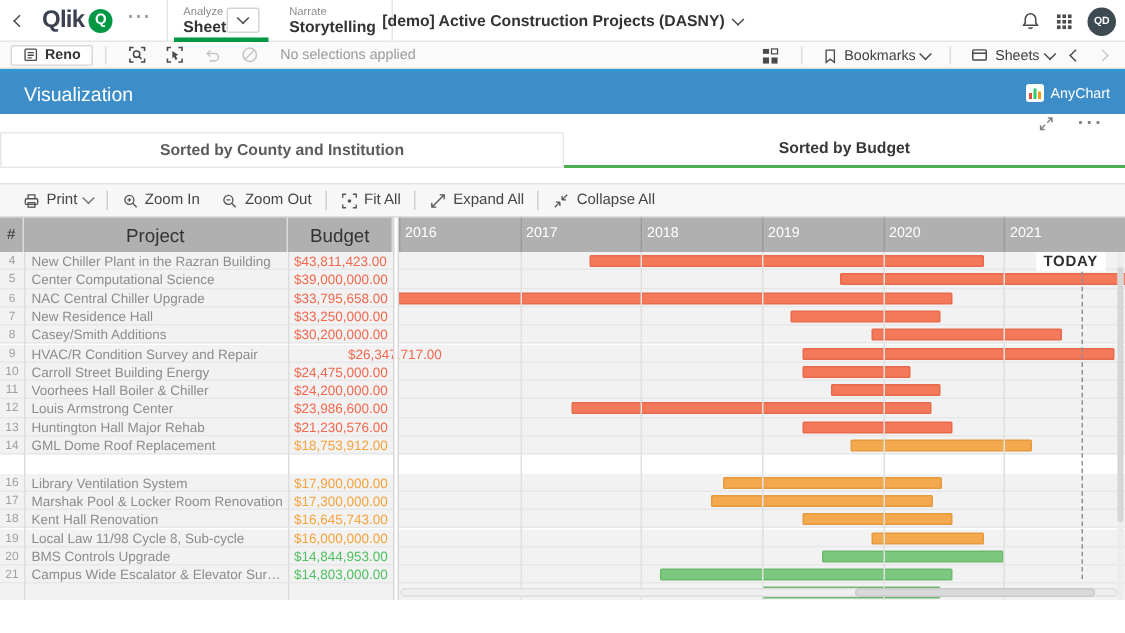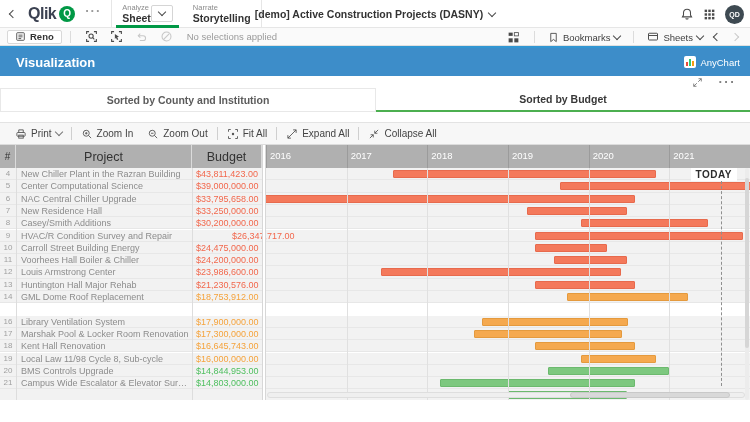--- a/index.html
+++ b/index.html
@@ -36,21 +36,21 @@
   .accent-line { position:absolute; left:0; top:46px; width:750px; height:2px; }
   .notes-btn { display:flex; align-items:center; gap:4px; border:1px solid #d9d9d9; border-radius:2px; background:#fff; height:14px; padding:0 7px; margin-left:7px; font-size:9.5px; color:#333; font-weight:700; }
   .sel-div { width:1px; height:12px; background:#dcdcdc; margin:0 8px; }
   .sel-ic { margin:0 6px; display:flex; align-items:center; }
   .sel-status { font-size:9.5px; color:#9a9a9a; margin-left:8px; }
   .selbar-right { position:absolute; right:6px; top:0; height:18px; display:flex; align-items:center; }
   .sel-link { display:flex; align-items:center; gap:4px; font-size:9.5px; color:#404040; margin:0 5px; }
 
   
   .viz-header { position:absolute; left:0; top:48px; width:750px; height:28px; display:flex; align-items:center; justify-content:space-between; padding:0 10px 0 16px; }
-  .viz-title { color:#fff; font-size:13px; font-weight:700; }
+  .viz-title { color:#fff; font-size:13px; font-weight:400; }
   .anychart { display:flex; align-items:center; gap:4px; }
   .anychart-badge { width:12px; height:12px; background:#fff; border-radius:2px; display:flex; align-items:flex-end; justify-content:center; gap:1px; padding:2px 1px; }
   .anychart-badge i { display:block; width:2px; }
   .anychart-label { color:#fff; font-size:9.5px; }
 
   
   .chart { position:absolute; left:0; top:76px; width:750px; height:324px; background:#fff; border-bottom:1px solid #ececec; }
   .hover-icons { position:absolute; right:14px; top:0px; display:flex; align-items:center; gap:16px; height:12px; }
   .more-dots { color:#808080; font-size:13px; font-weight:700; letter-spacing:1.5px; line-height:8px; }
   .tabs { position:absolute; left:0; top:12px; width:750px; height:24px; display:flex; }

